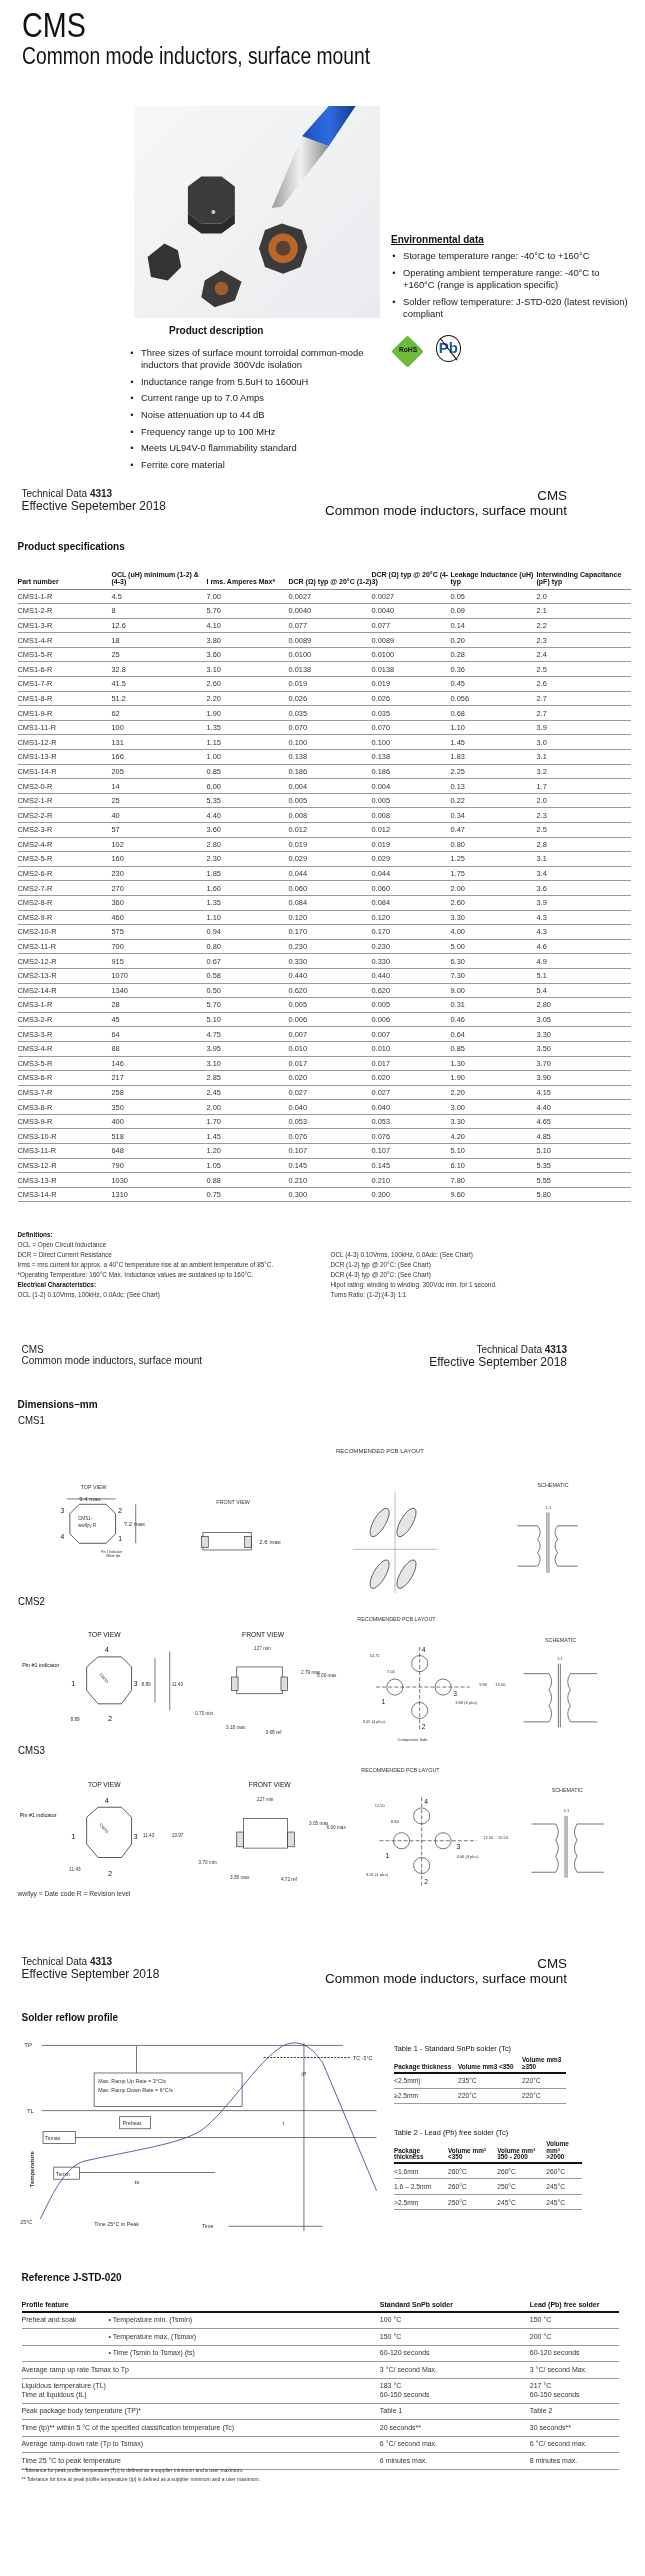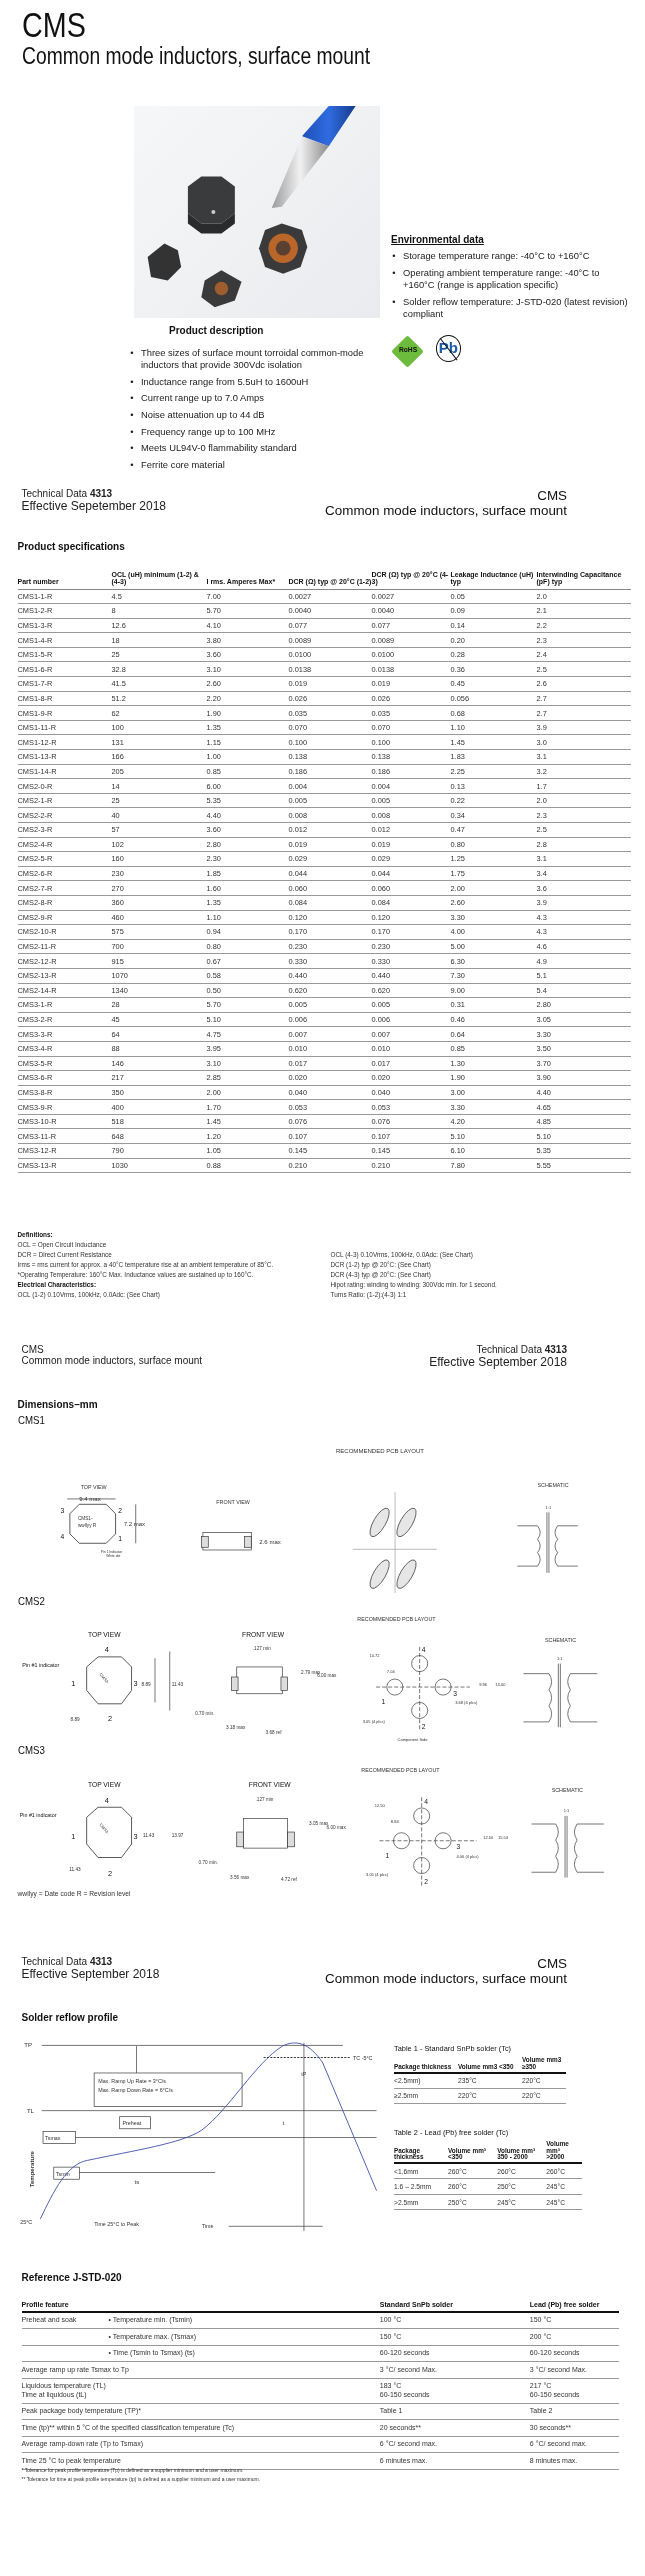--- a/index.html
+++ b/index.html
@@ -454,20 +454,29 @@
         <tr>
           <td>CMS3-6-R</td>
           <td>217</td>
           <td>2.85</td>
           <td>0.020</td>
           <td>0.020</td>
           <td>1.90</td>
           <td>3.90</td>
         </tr>
         <tr>
+          <td>CMS3-7-R</td>
+          <td>258</td>
+          <td>2.45</td>
+          <td>0.027</td>
+          <td>0.027</td>
+          <td>2.20</td>
+          <td>4.15</td>
+        </tr>
+        <tr>
           <td>CMS3-8-R</td>
           <td>350</td>
           <td>2.00</td>
           <td>0.040</td>
           <td>0.040</td>
           <td>3.00</td>
           <td>4.40</td>
         </tr>
         <tr>
           <td>CMS3-9-R</td>
@@ -506,20 +515,29 @@
           <td>5.35</td>
         </tr>
         <tr>
           <td>CMS3-13-R</td>
           <td>1030</td>
           <td>0.88</td>
           <td>0.210</td>
           <td>0.210</td>
           <td>7.80</td>
           <td>5.55</td>
+        </tr>
+        <tr>
+          <td>CMS3-14-R</td>
+          <td>1310</td>
+          <td>0.75</td>
+          <td>0.300</td>
+          <td>0.300</td>
+          <td>9.60</td>
+          <td>5.80</td>
         </tr>
       </tbody>
   </table>
 
   <div class="defs">
     <div class="col" style="left:0;">
       <p><b>Definitions:</b></p>
       <p>OCL = Open Circuit Inductance</p>
       <p>DCR = Direct Current Resistance</p>
       <p>Irms = rms current for approx. a 40°C temperature rise at an ambient temperature of 85°C.</p>

